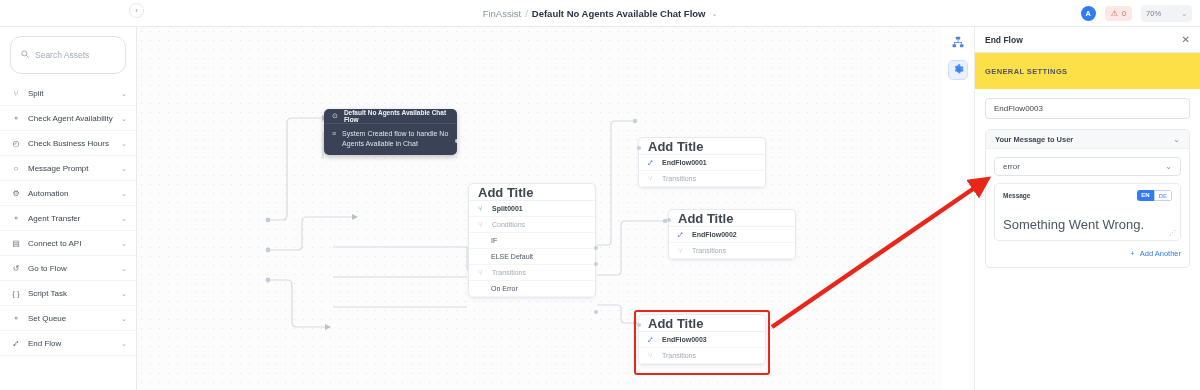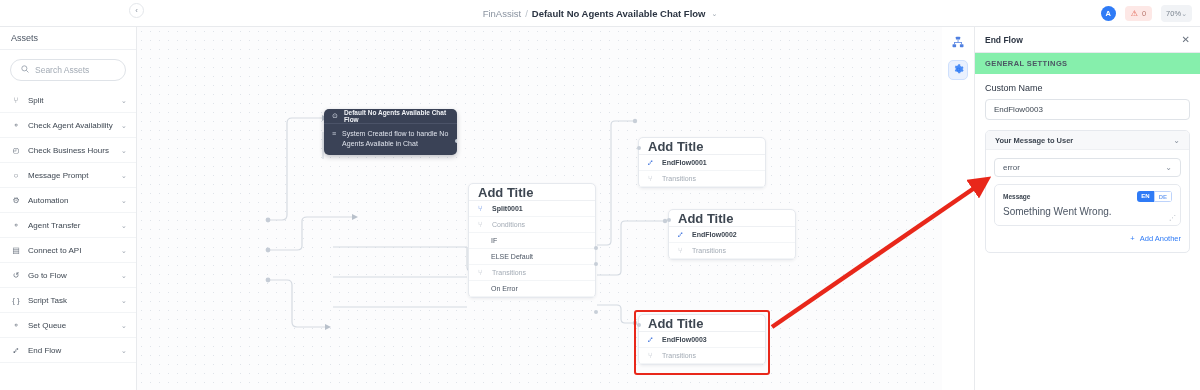--- a/index.html
+++ b/index.html
@@ -44,21 +44,21 @@
   }
   .warn-badge {
     height: 15px; padding: 0 6px; border-radius: 4px;
     background: #fde8e6; display: flex; align-items: center; gap: 4px;
     cursor: pointer;
   }
   .warn-badge .tri { color: #e05b4a; font-size: 8px; line-height: 1; }
   .warn-badge .cnt { color: #b9786f; font-size: 7.5px; }
   .zoom-ctrl {
     height: 17px; padding: 0 5px; border-radius: 4px;
-    background: #f1f3f6; display: flex; align-items: center; gap: 0;
+    background: #f1f3f6; display: flex; align-items: center; gap: 20px;
     cursor: pointer;
   }
   .zoom-ctrl .val { font-size: 7.5px; color: #7b848f; }
   .zoom-ctrl .cv { font-size: 7px; color: #9aa3ae; }
 
   
   .sidebar {
     position: absolute; top: 27px; left: 0; width: 137px; height: 363px;
     background: #ffffff; border-right: 1px solid #e8eaed;
   }
@@ -69,21 +69,21 @@
   }
   .collapse-chip {
     position: absolute; top: 3px; left: 129px;
     width: 15px; height: 15px; border-radius: 50%;
     background: #ffffff; border: 1px solid #e4e7eb;
     display: flex; align-items: center; justify-content: center;
     color: #8a93a0; font-size: 8px; cursor: pointer; z-index: 6;
   }
   .search-wrap { padding: 9px 10px 4px 10px; }
   .search-box {
-    height: 22px; border: 1px solid #dfe3e8; border-radius: 11px;
+    height: 38px; border: 1px solid #dfe3e8; border-radius: 11px;
     display: flex; align-items: center; gap: 6px; padding: 0 10px;
     background: #fff;
   }
   .search-box .si { color: #9aa3ae; font-size: 8.5px; }
   .search-box input {
     border: 0; outline: 0; flex: 1; font-size: 8.5px;
     color: #2b3442; font-family: "Liberation Sans", sans-serif;
     background: transparent;
   }
   .search-box input::placeholder { color: #a3abb5; }
@@ -182,21 +182,21 @@
     position: absolute; top: 27px; left: 975px; width: 225px; height: 363px;
     background: #ffffff;
   }
   .panel-head {
     height: 26px; display: flex; align-items: center;
     padding: 0 10px; border-bottom: 1px solid #e8eaed;
   }
   .panel-title { flex: 1; font-size: 8.5px; color: #2b3442; font-weight: bold; }
   .panel-close { color: #6b7480; font-size: 10px; cursor: pointer; }
   .panel-section {
-    height: 21px; background: #86efac; display: flex; align-items: center;
+    height: 36px; background: #fde047; display: flex; align-items: center;
     padding: 0 10px; font-size: 7.5px; color: #4b5563;
     letter-spacing: 0.4px; font-weight: bold;
   }
   .panel-body { padding: 9px 10px 0 10px; }
   .field-label { font-size: 9px; color: #2b3442; margin-bottom: 6px; }
   .text-input {
     height: 21px; border: 1px solid #dfe3e8; border-radius: 4px;
     display: flex; align-items: center; padding: 0 8px;
     font-size: 8px; color: #3d4651; background: #fff;
   }
@@ -223,21 +223,21 @@
     padding: 6px 8px 8px 8px; position: relative; background: #fff;
   }
   .msg-head { display: flex; align-items: center; height: 11px; }
   .msg-lbl { flex: 1; font-size: 6.5px; color: #3d4651; font-weight: bold; }
   .lang-toggle { display: flex; border-radius: 3px; overflow: hidden; }
   .lang-toggle span {
     font-size: 6px; padding: 1.5px 4px; cursor: pointer; font-weight: bold;
   }
   .lang-on { background: #2f7bf6; color: #fff; }
   .lang-off { background: #fff; color: #7aa7f3; border: 1px solid #bdd3fb; }
-  .msg-text { margin-top: 4px; font-size: 10px; color: #4b5563; }
+  .msg-text { margin-top: 16px; font-size: 13px; color: #4b5563; }
   .msg-resize {
     position: absolute; right: 4px; bottom: 3px;
     font-size: 7px; color: #9aa3ae; cursor: nwse-resize;
   }
   .add-another {
     margin-top: 8px; display: flex; align-items: center; justify-content: flex-end;
     gap: 5px; font-size: 7.5px; color: #2f7bf6; cursor: pointer;
   }
 
   .arrow-layer {
@@ -267,21 +267,20 @@
         <span class="cnt">0</span>
       </div>
       <div class="zoom-ctrl">
         <span class="val">70%</span>
         <span class="cv">⌄</span>
       </div>
     </div>
   </div>
 
   <div class="sidebar">
-    <div class="sidebar-head">Assets</div>
     <div class="search-wrap">
       <div class="search-box">
         <span class="si">
           <svg width="8" height="8" viewBox="0 0 10 10" fill="none" stroke="#9aa3ae" stroke-width="1.1">
               <circle cx="4.2" cy="4.2" r="3.2"></circle>
               <line x1="6.6" y1="6.6" x2="9.3" y2="9.3"></line>
             </svg>
         </span>
         <input placeholder="Search Assets" style="">
       </div>
@@ -489,21 +488,20 @@
     </div>
   </div>
 
   <div class="panel">
     <div class="panel-head">
       <span class="panel-title">End Flow</span>
       <span class="panel-close">✕</span>
     </div>
     <div class="panel-section">GENERAL SETTINGS</div>
     <div class="panel-body">
-      <div class="field-label">Custom Name</div>
       <div class="text-input">EndFlow0003</div>
 
       <div class="accordion">
         <div class="acc-head">
           <span class="acc-title">Your Message to User</span>
           <span class="acc-cv">⌄</span>
         </div>
         <div class="acc-body">
           <div class="select-box">
             <span class="select-val">error</span>

